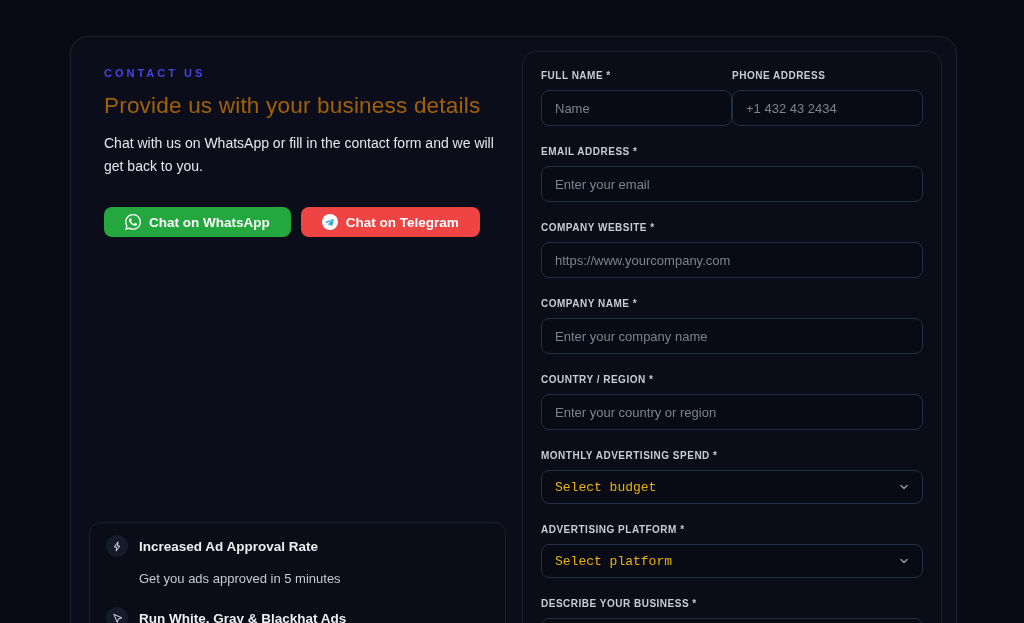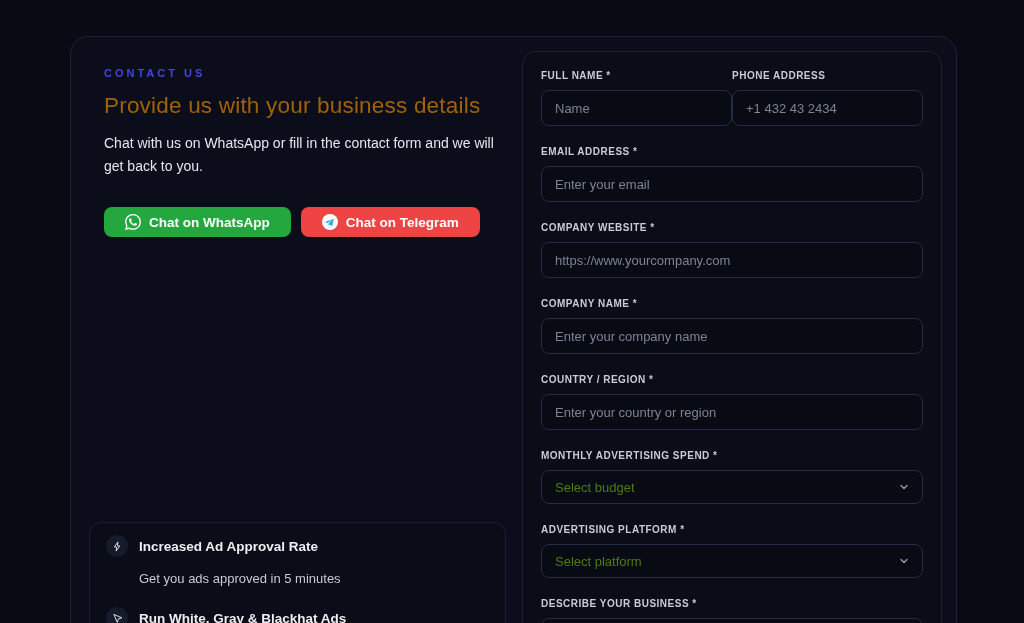--- a/index.html
+++ b/index.html
@@ -79,21 +79,21 @@
     width:100%; background:#090b14;
     border:1px solid #262c45; border-radius:8px;
     font-family:"Liberation Sans", sans-serif;
     font-size:13px; color:#dfe3ea;
   }
   .f-input { height:34px; padding:17px 13px; }
   .f-input::placeholder { color:#7c8392; opacity:1; }
   .f-select {
     height:34px; padding:0 12px 0 13px;
     display:flex; align-items:center; justify-content:space-between;
-    color:#4d7c0f; cursor:pointer;
+    color:#eab308; cursor:pointer;font-family:Liberation Mono, monospace;
   }
   .f-select .chev { color:#9aa0ab; display:flex; }
   .f-textarea {
     height:72px; padding:10px 13px; resize:none; display:block;
   }
   .f-textarea::placeholder { color:#7c8392; opacity:1; }
 </style>
 </head>
 <body>
 

